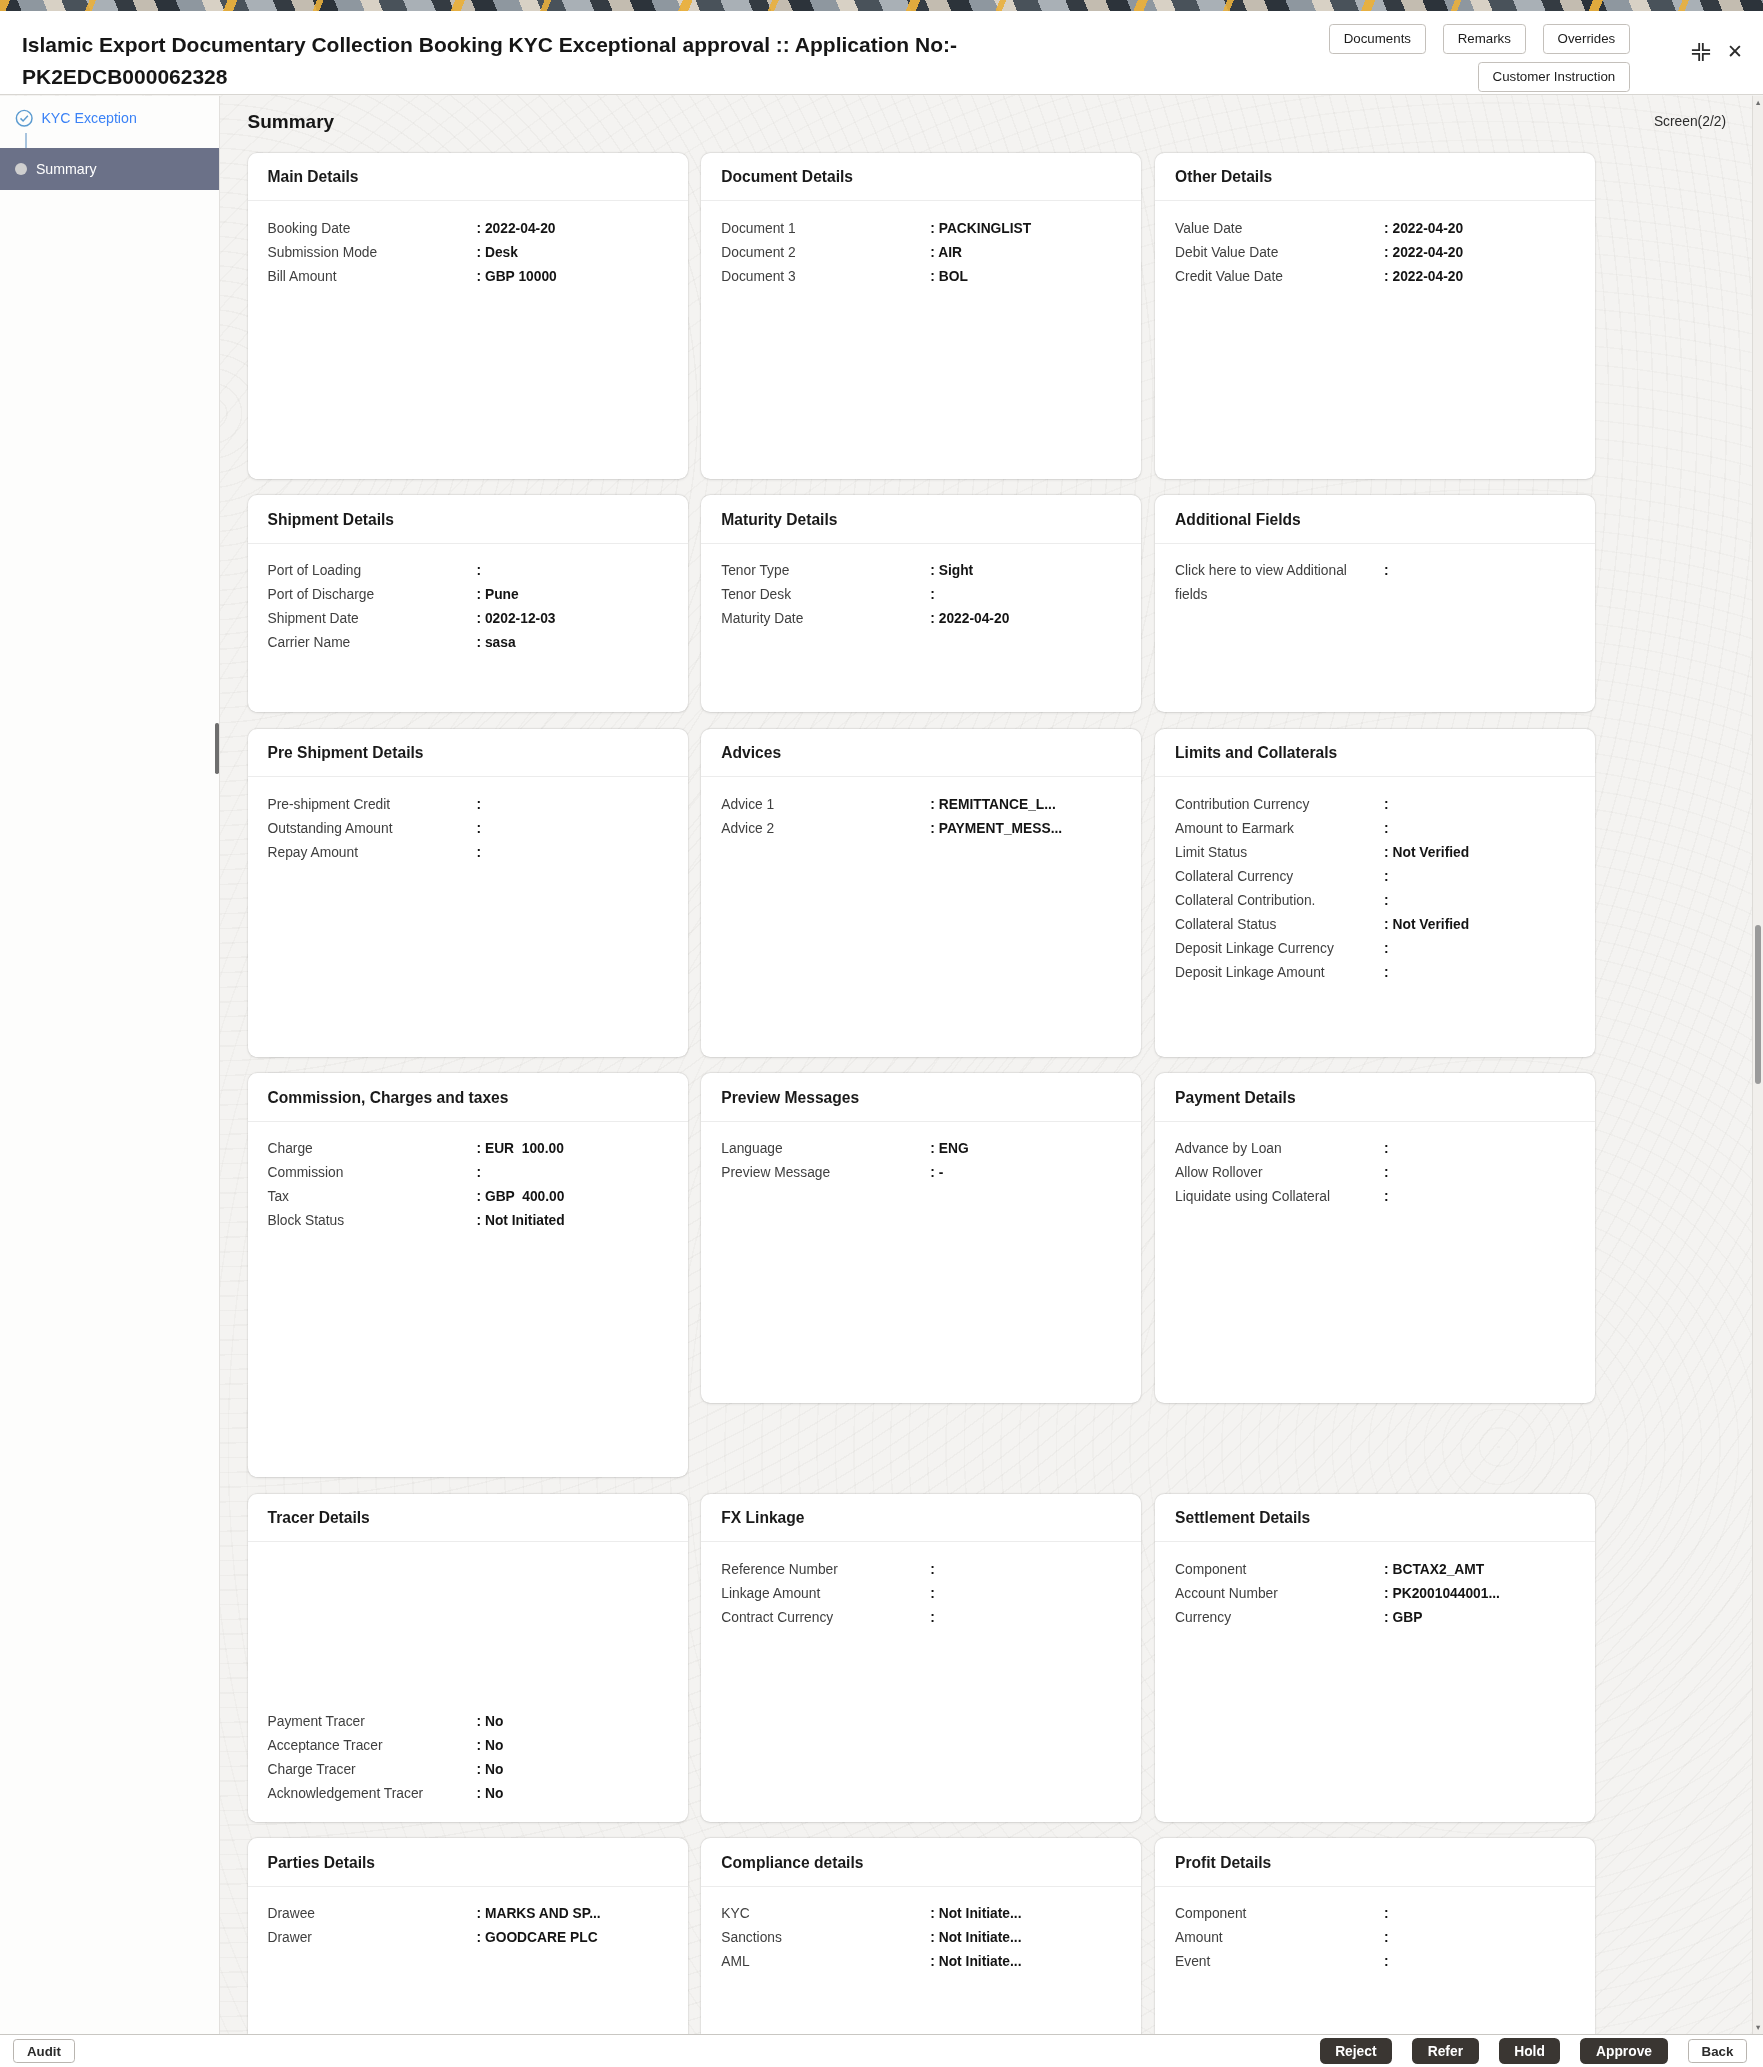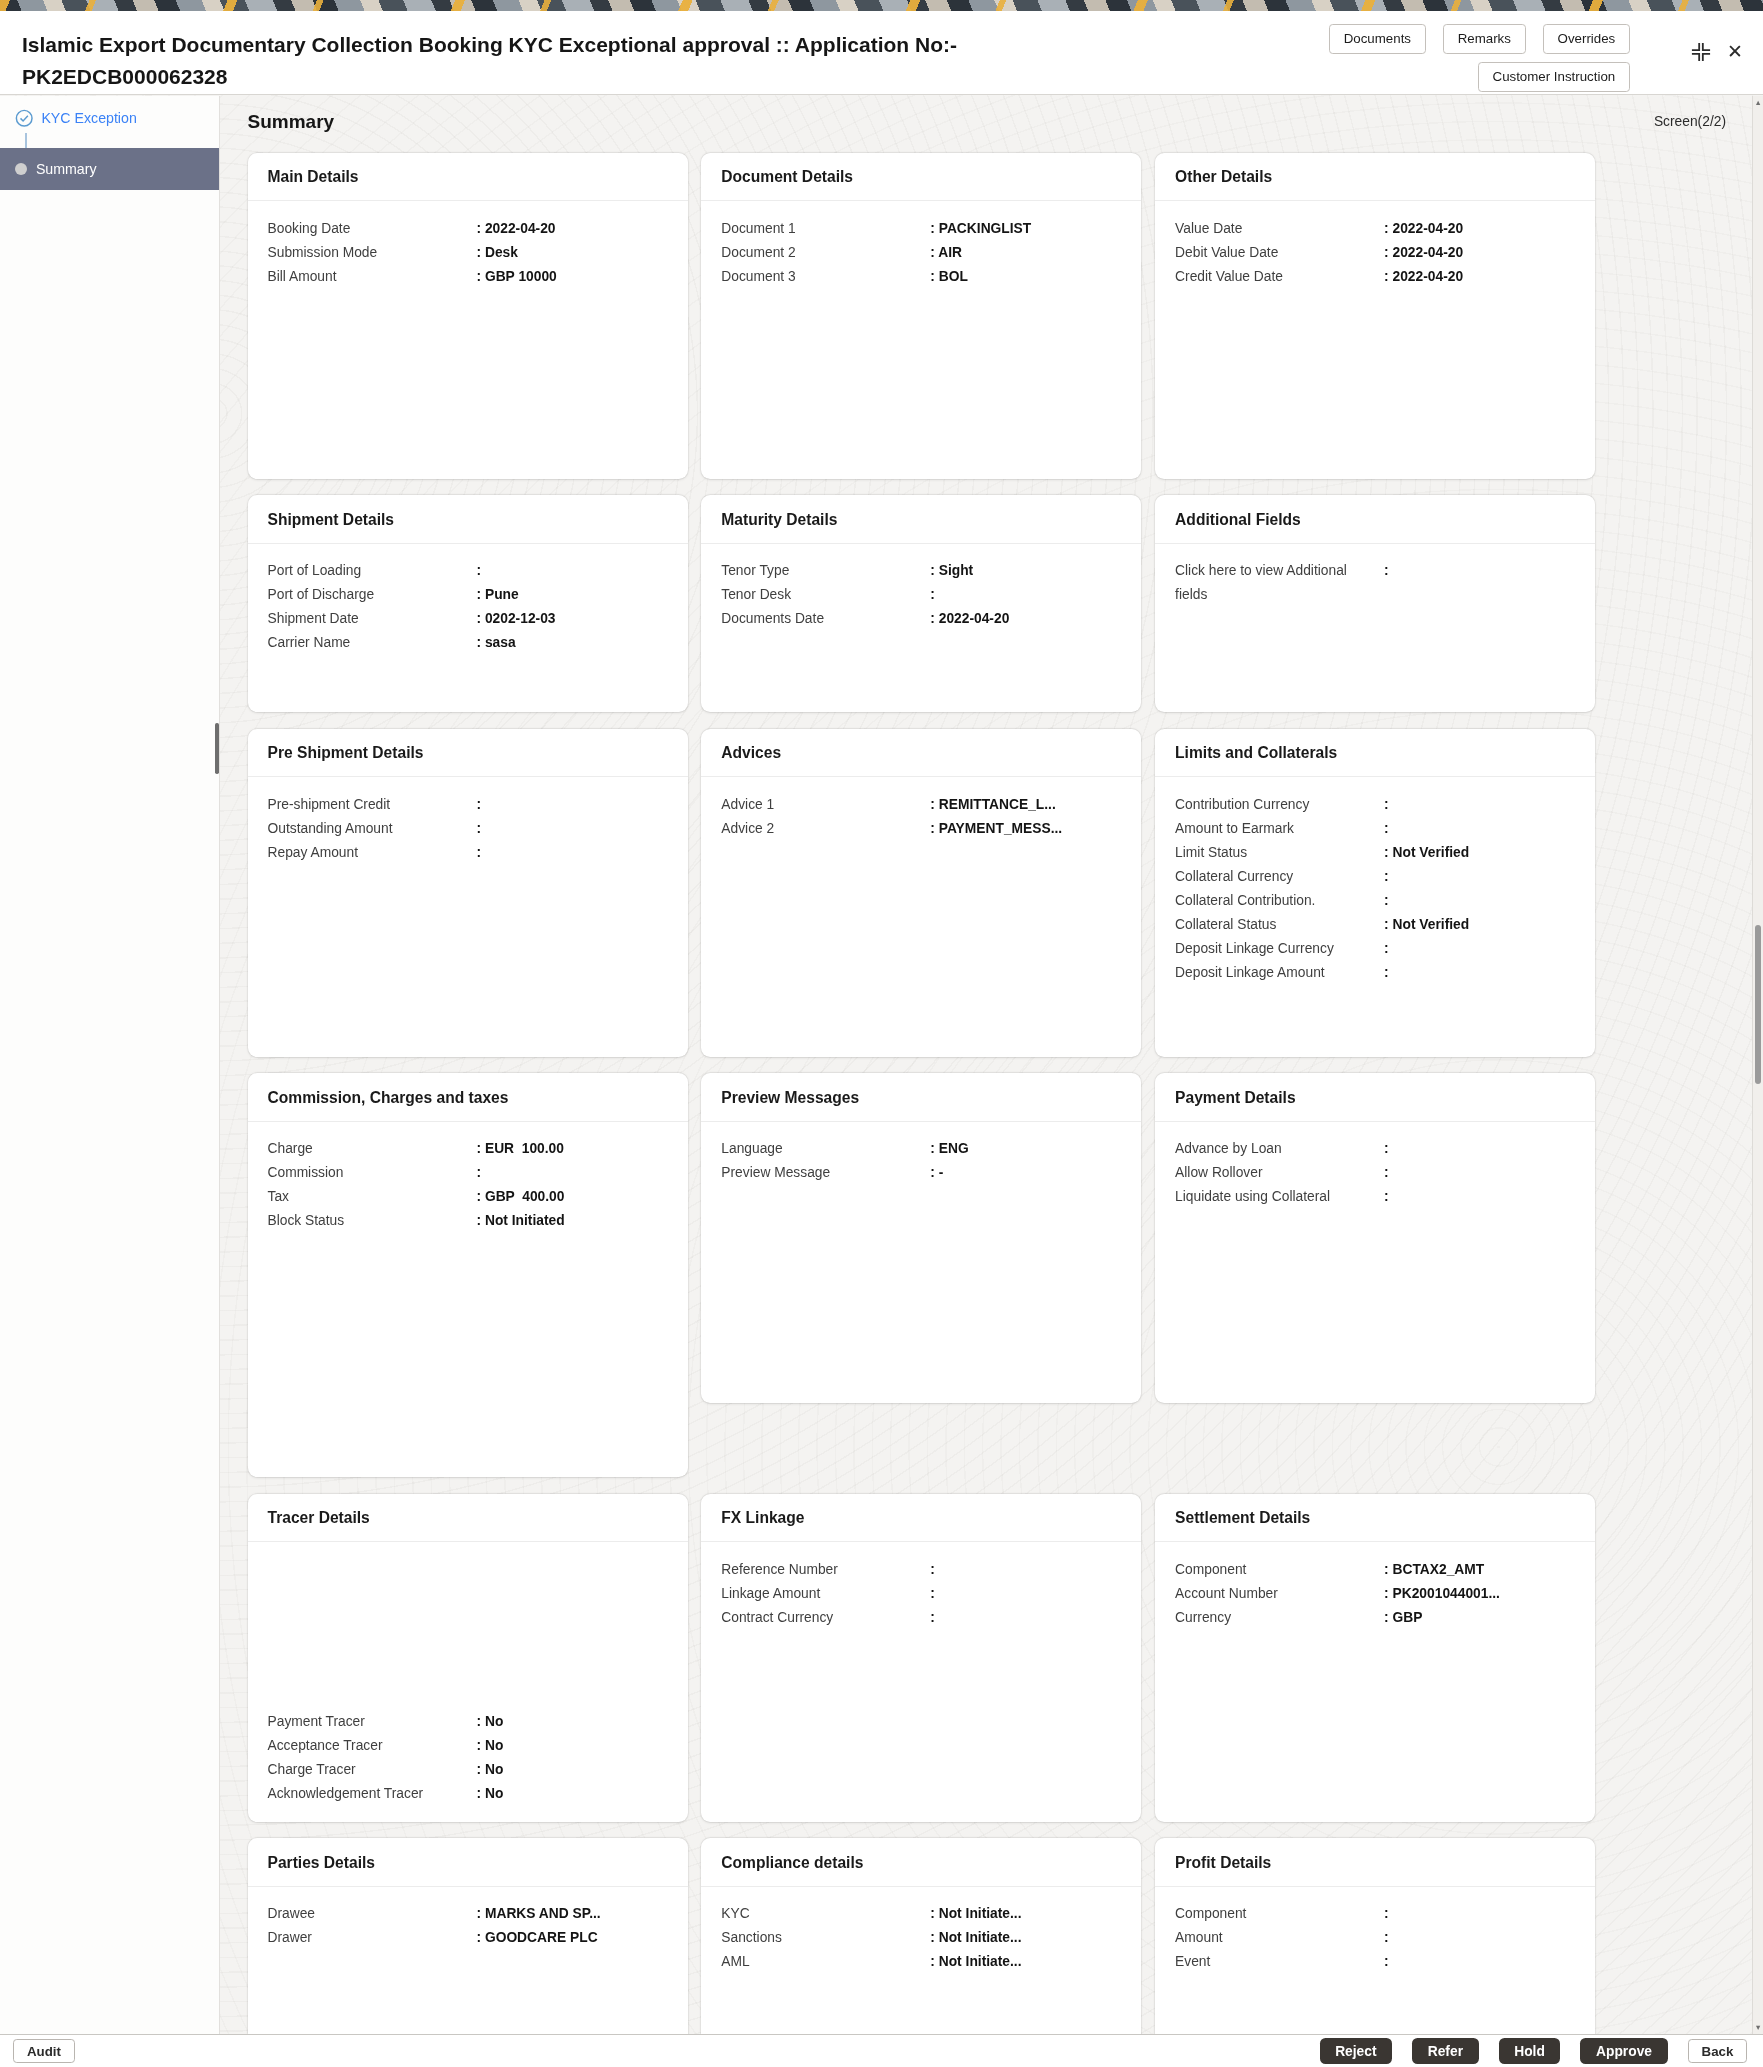--- a/index.html
+++ b/index.html
@@ -222,21 +222,21 @@
     <div class="fields">
             <div class="field">
               <span class="flabel">Tenor Type</span>
               <span class="fvalue">: Sight</span>
             </div>
             <div class="field">
               <span class="flabel">Tenor Desk</span>
               <span class="fvalue">:</span>
             </div>
             <div class="field">
-              <span class="flabel">Documents Date</span>
+              <span class="flabel">Maturity Date</span>
               <span class="fvalue">: 2022-04-20</span>
             </div>
           </div>
   </section>
 
   <section class="card" style="height: 217px;">
     <h3 class="card-title">Additional Fields</h3>
     <div class="fields">
             <div class="field">
               <span class="flabel link">Click here to view Additional fields</span>

